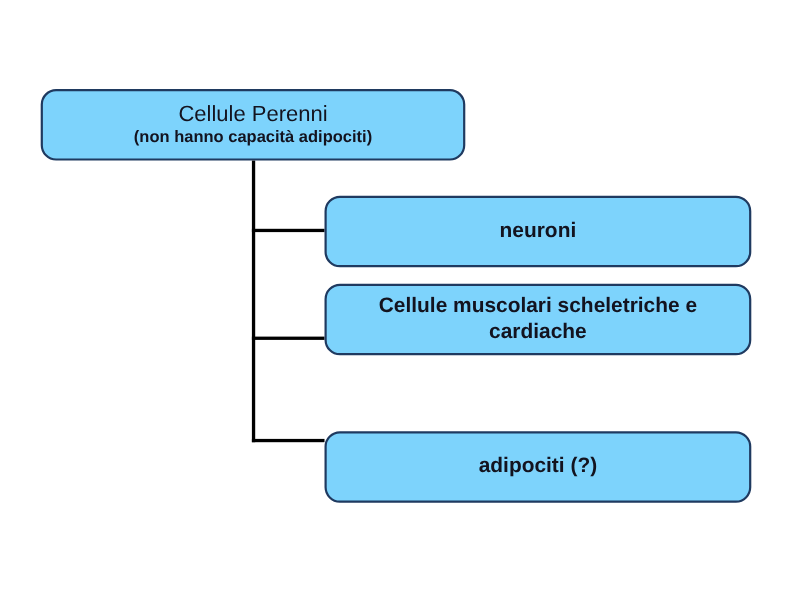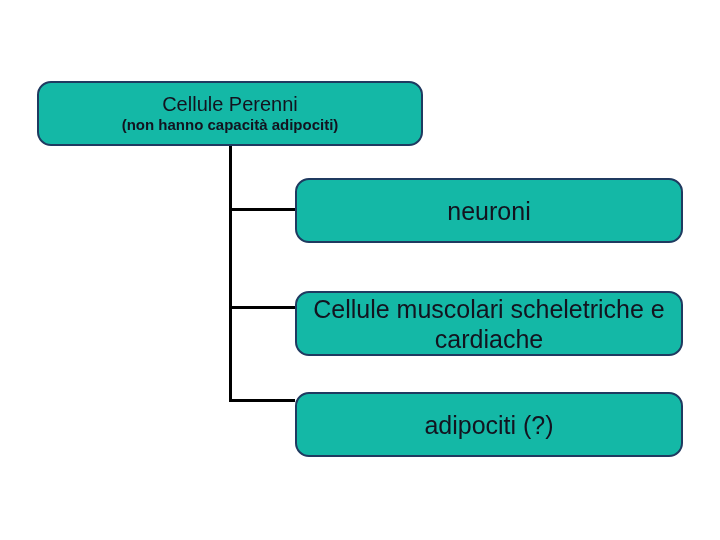--- a/index.html
+++ b/index.html
@@ -11,21 +11,21 @@
     position: relative;
     width: 720px;
     height: 540px;
     background: #ffffff;
     overflow: hidden;
     font-family: "Liberation Sans", sans-serif;
   }
   .node {
     position: absolute;
     box-sizing: border-box;
-    background: #14b8a6;
+    background: #7dd3fc;
     border: 2px solid #1f3a60;
     border-radius: 14px;
     color: #13131f;
     display: flex;
     flex-direction: column;
     align-items: center;
     justify-content: center;
     text-align: center;
   }
   .node--root {
@@ -45,26 +45,26 @@
     line-height: 1.25;
     font-weight: 700;
   }
   .node--child {
     left: 295px;
     width: 388px;
     height: 65px;
     padding: 2px 8px;
   }
   .node--child .node-label {
-    font-size: 25px;
+    font-size: 19px;
     line-height: 1.2;
-    font-weight: 400;
+    font-weight: 700;
   }
   .node--child-1 { top: 178px; }
-  .node--child-2 { top: 291px; }
+  .node--child-2 { top: 258px; }
   .node--child-3 { top: 392px; }
 
   .connector {
     position: absolute;
     background: #000000;
   }
   .connector--trunk {
     left: 229px;
     top: 146px;
     width: 3px;

